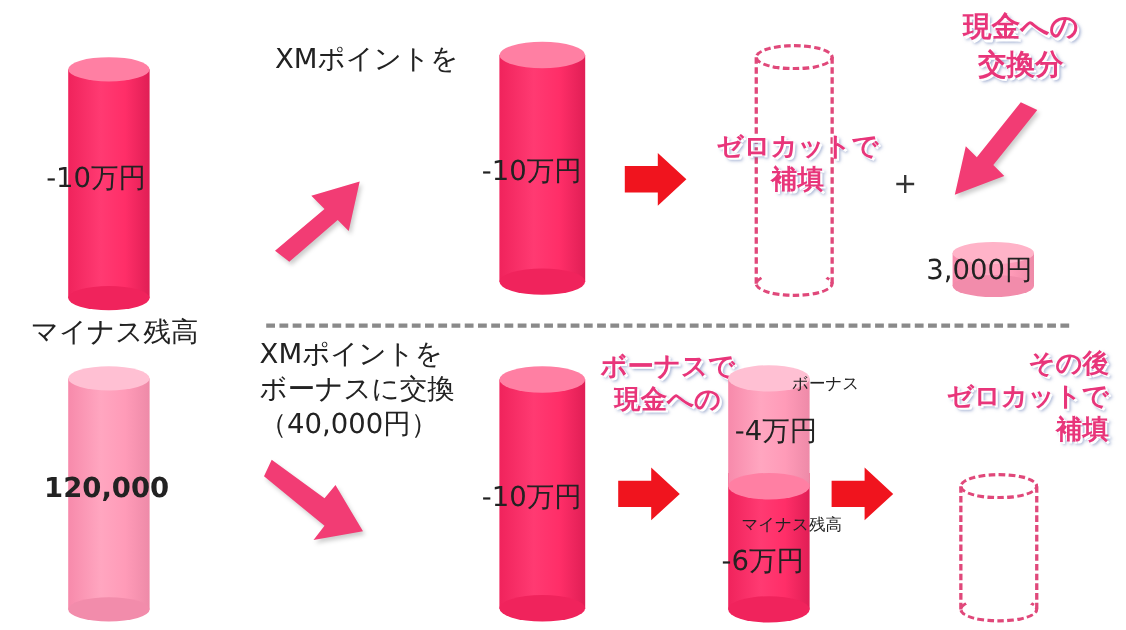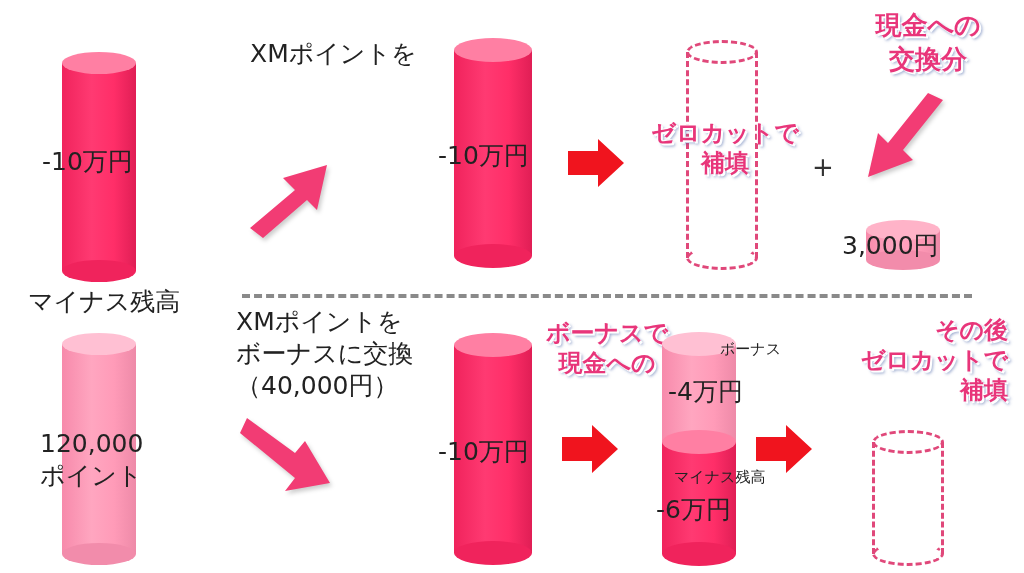--- a/index.html
+++ b/index.html
@@ -26,23 +26,22 @@
   <div class="top" style="top:0;height:22px;background:#ff7fa3;"></div>
 </div>
 <div class="abs txt" style="left:42px;top:146px;">-10万円</div>
 <div class="abs txt" style="left:28px;top:286px;">マイナス残高</div>
 
 <div class="cyl" style="left:62px;top:333px;width:74px;height:232px;">
   <div class="body" style="top:11px;bottom:11px;background:linear-gradient(90deg,#f78aab,#ffa6c0 40%,#ff9bb8 70%,#ee8aa8);"></div>
   <div class="bot" style="bottom:0;height:22px;background:#f28cab;"></div>
   <div class="top" style="top:0;height:22px;background:#ffc0d3;"></div>
 </div>
-<div class="abs txt" style="left:40px;top:428px;">
+<div class="abs txt" style="left:40px;top:428px;font-weight:bold;">
   <div>120,000</div>
-  <div>ポイント</div>
 </div>
 
 <div class="abs txt" style="left:250px;top:38px;width:200px;">
   <div>XMポイントを</div>
 </div>
 
 <svg style="left:245px;top:160px;width:90px;height:75px;">
   <polygon points="5,68 50,30 38,18 82,5 72,50 62,40 18,78" fill="#f23c74" style="filter:drop-shadow(2px 3px 2px rgba(0,0,0,0.2));"></polygon>
 </svg>
 

